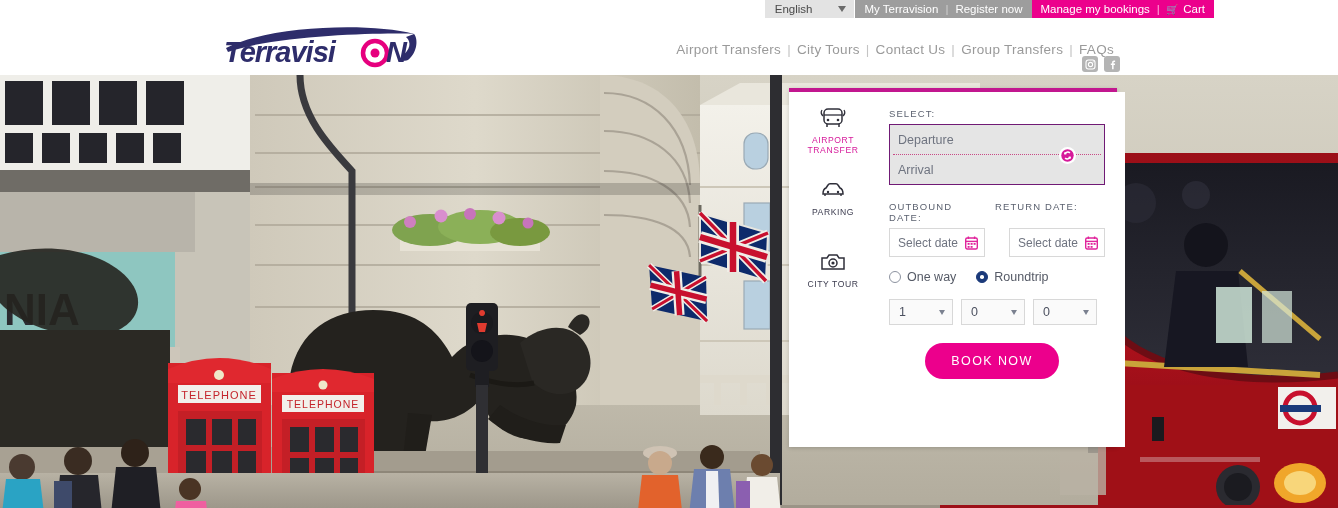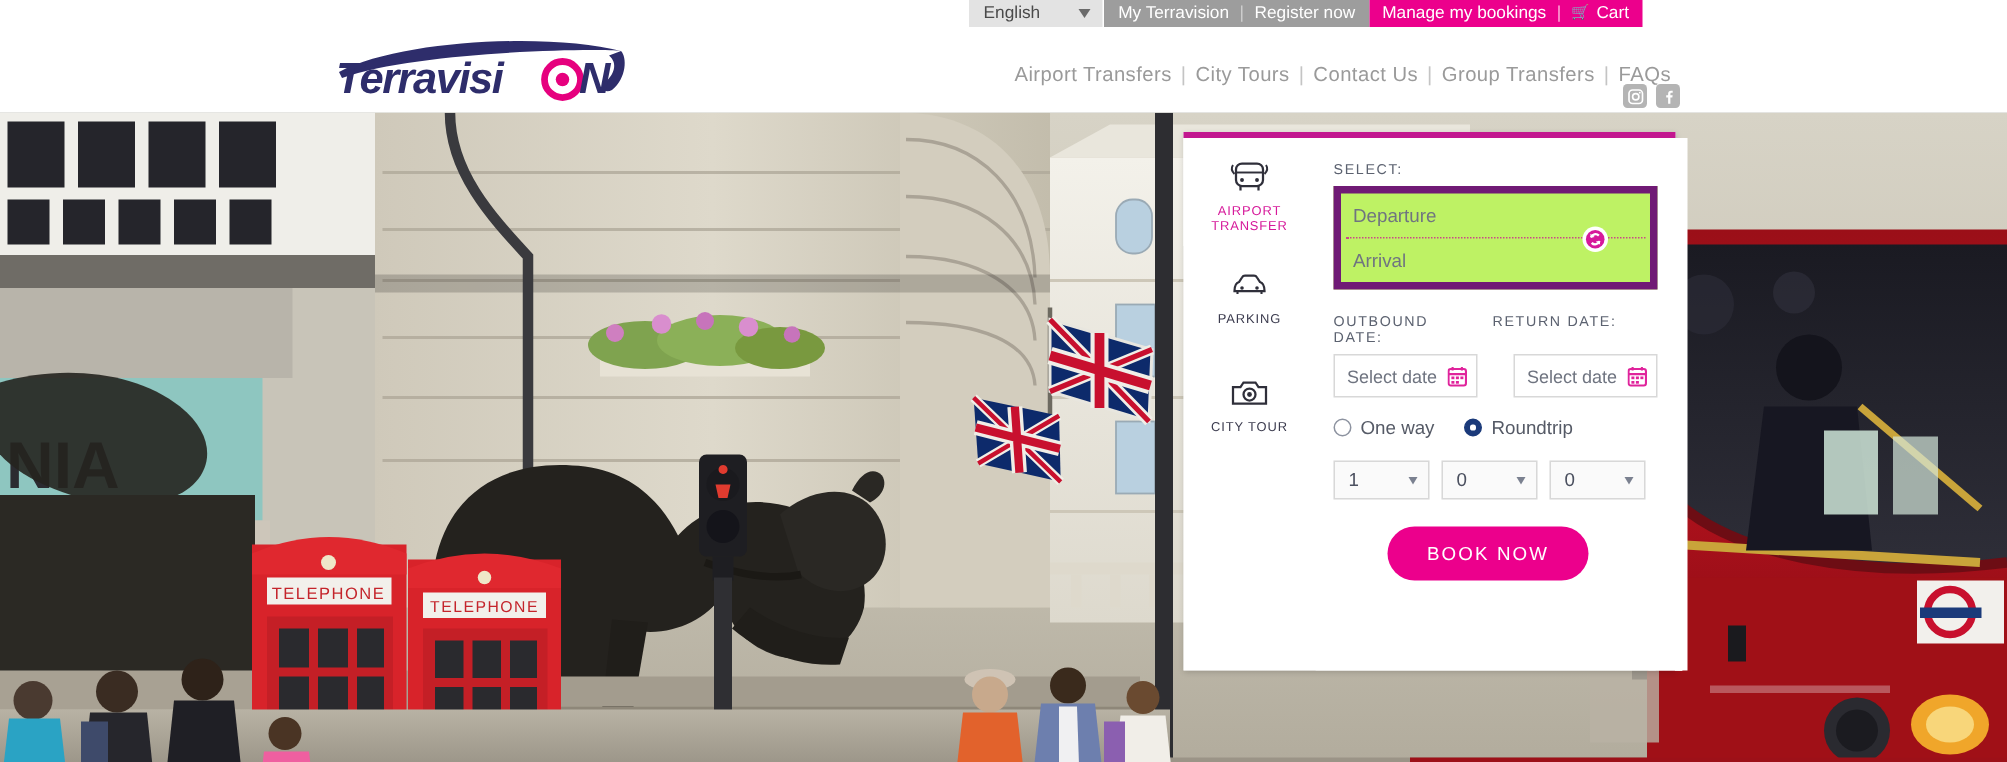--- a/index.html
+++ b/index.html
@@ -7,21 +7,21 @@
   html, body {
     width: 1338px; height: 508px;
     overflow: hidden;
     font-family: "Liberation Sans", sans-serif;
     background: #ffffff;
   }
 
   
   .topbar {
     position: absolute; top: 0; left: 0;
-    width: 1095px; height: 18px;
+    width: 1214px; height: 18px;
     display: flex; justify-content: flex-end; align-items: stretch;
     font-size: 11.5px;
     z-index: 40;
   }
   .lang-select {
     background: #e3e3e3;
     color: #4a4a4a;
     display: flex; align-items: center;
     padding: 0 8px 0 10px;
     gap: 26px;
@@ -152,22 +152,22 @@
   }
   .flabel {
     font-size: 9.5px;
     letter-spacing: 1.1px;
     color: #5c6270;
     margin-bottom: 5px;
     text-transform: uppercase;
   }
 
   .route-box {
-    border: 5px solid #701a75;
-    background: #bef264;
+    border: 1px solid #701a75;
+    background: #e5e5e5;
     position: relative;
   }
   .route-box .rfield {
     height: 29px;
     display: flex; align-items: center;
     padding: 0 8px;
     font-size: 12.5px;
     color: #6f7480;
   }
   .route-sep {

